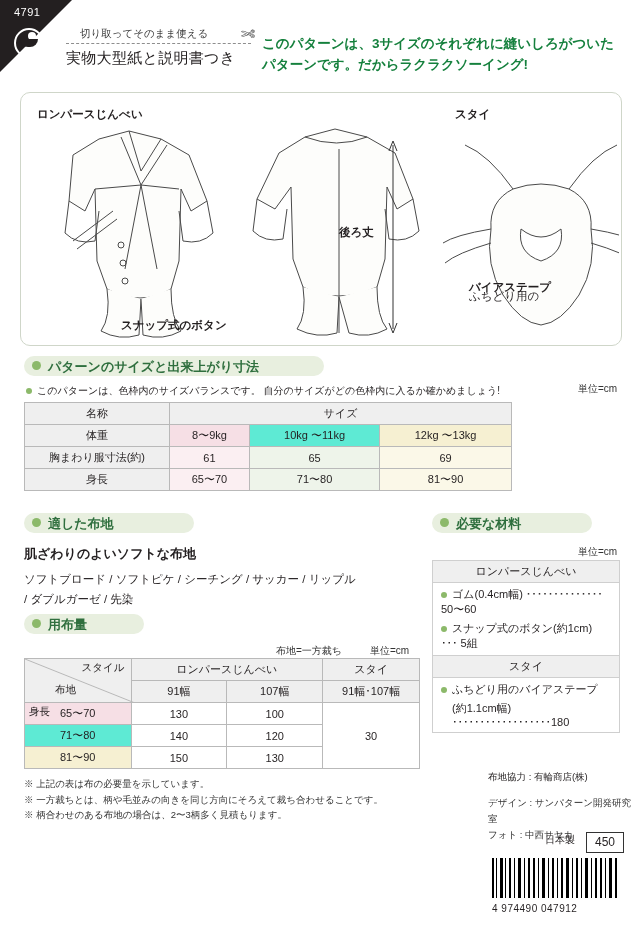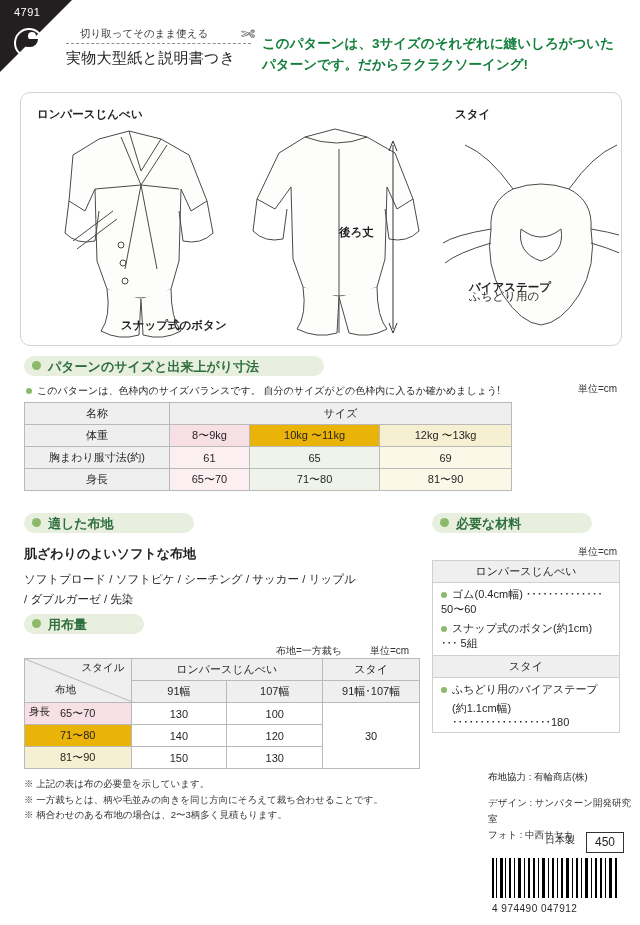--- a/index.html
+++ b/index.html
@@ -24,21 +24,21 @@
   .lbl-b{font-weight:bold;}
 
   .sec-head{position:absolute;font-size:13px;font-weight:bold;color:#2f6f3e;}
   .sec-bar{position:absolute;height:20px;border-radius:10px;background:#e8efdf;}
   .dot{position:absolute;width:9px;height:9px;border-radius:50%;background:#8cb96a;}
 
   table{border-collapse:collapse;font-size:11px;}
   td,th{border:1px solid #b9b9b9;text-align:center;padding:3px 2px;font-weight:normal;}
   .hdr{background:#efefef;}
   .pinkh{background:#f6dfe5;}
-  .greenh{background:#eab308;}
+  .greenh{background:#5eead4;}
   .yellowh{background:#f6f0d2;}
   .pinkc{background:#fbeff2;}
   .greenc{background:#eef4ea;}
   .yellowc{background:#fbf8e8;}
   .unit{font-size:10px;color:#333;}
 
   .matbox{position:absolute;border:1px solid #cfcfcf;}
   .mat-t{background:#efefef;font-size:11px;text-align:center;padding:3px 0;border-bottom:1px solid #cfcfcf;}
   .mat-li{font-size:11px;padding:4px 8px;}
   .bullet{display:inline-block;width:6px;height:6px;background:#8cb96a;border-radius:50%;margin-right:5px;vertical-align:middle;}

